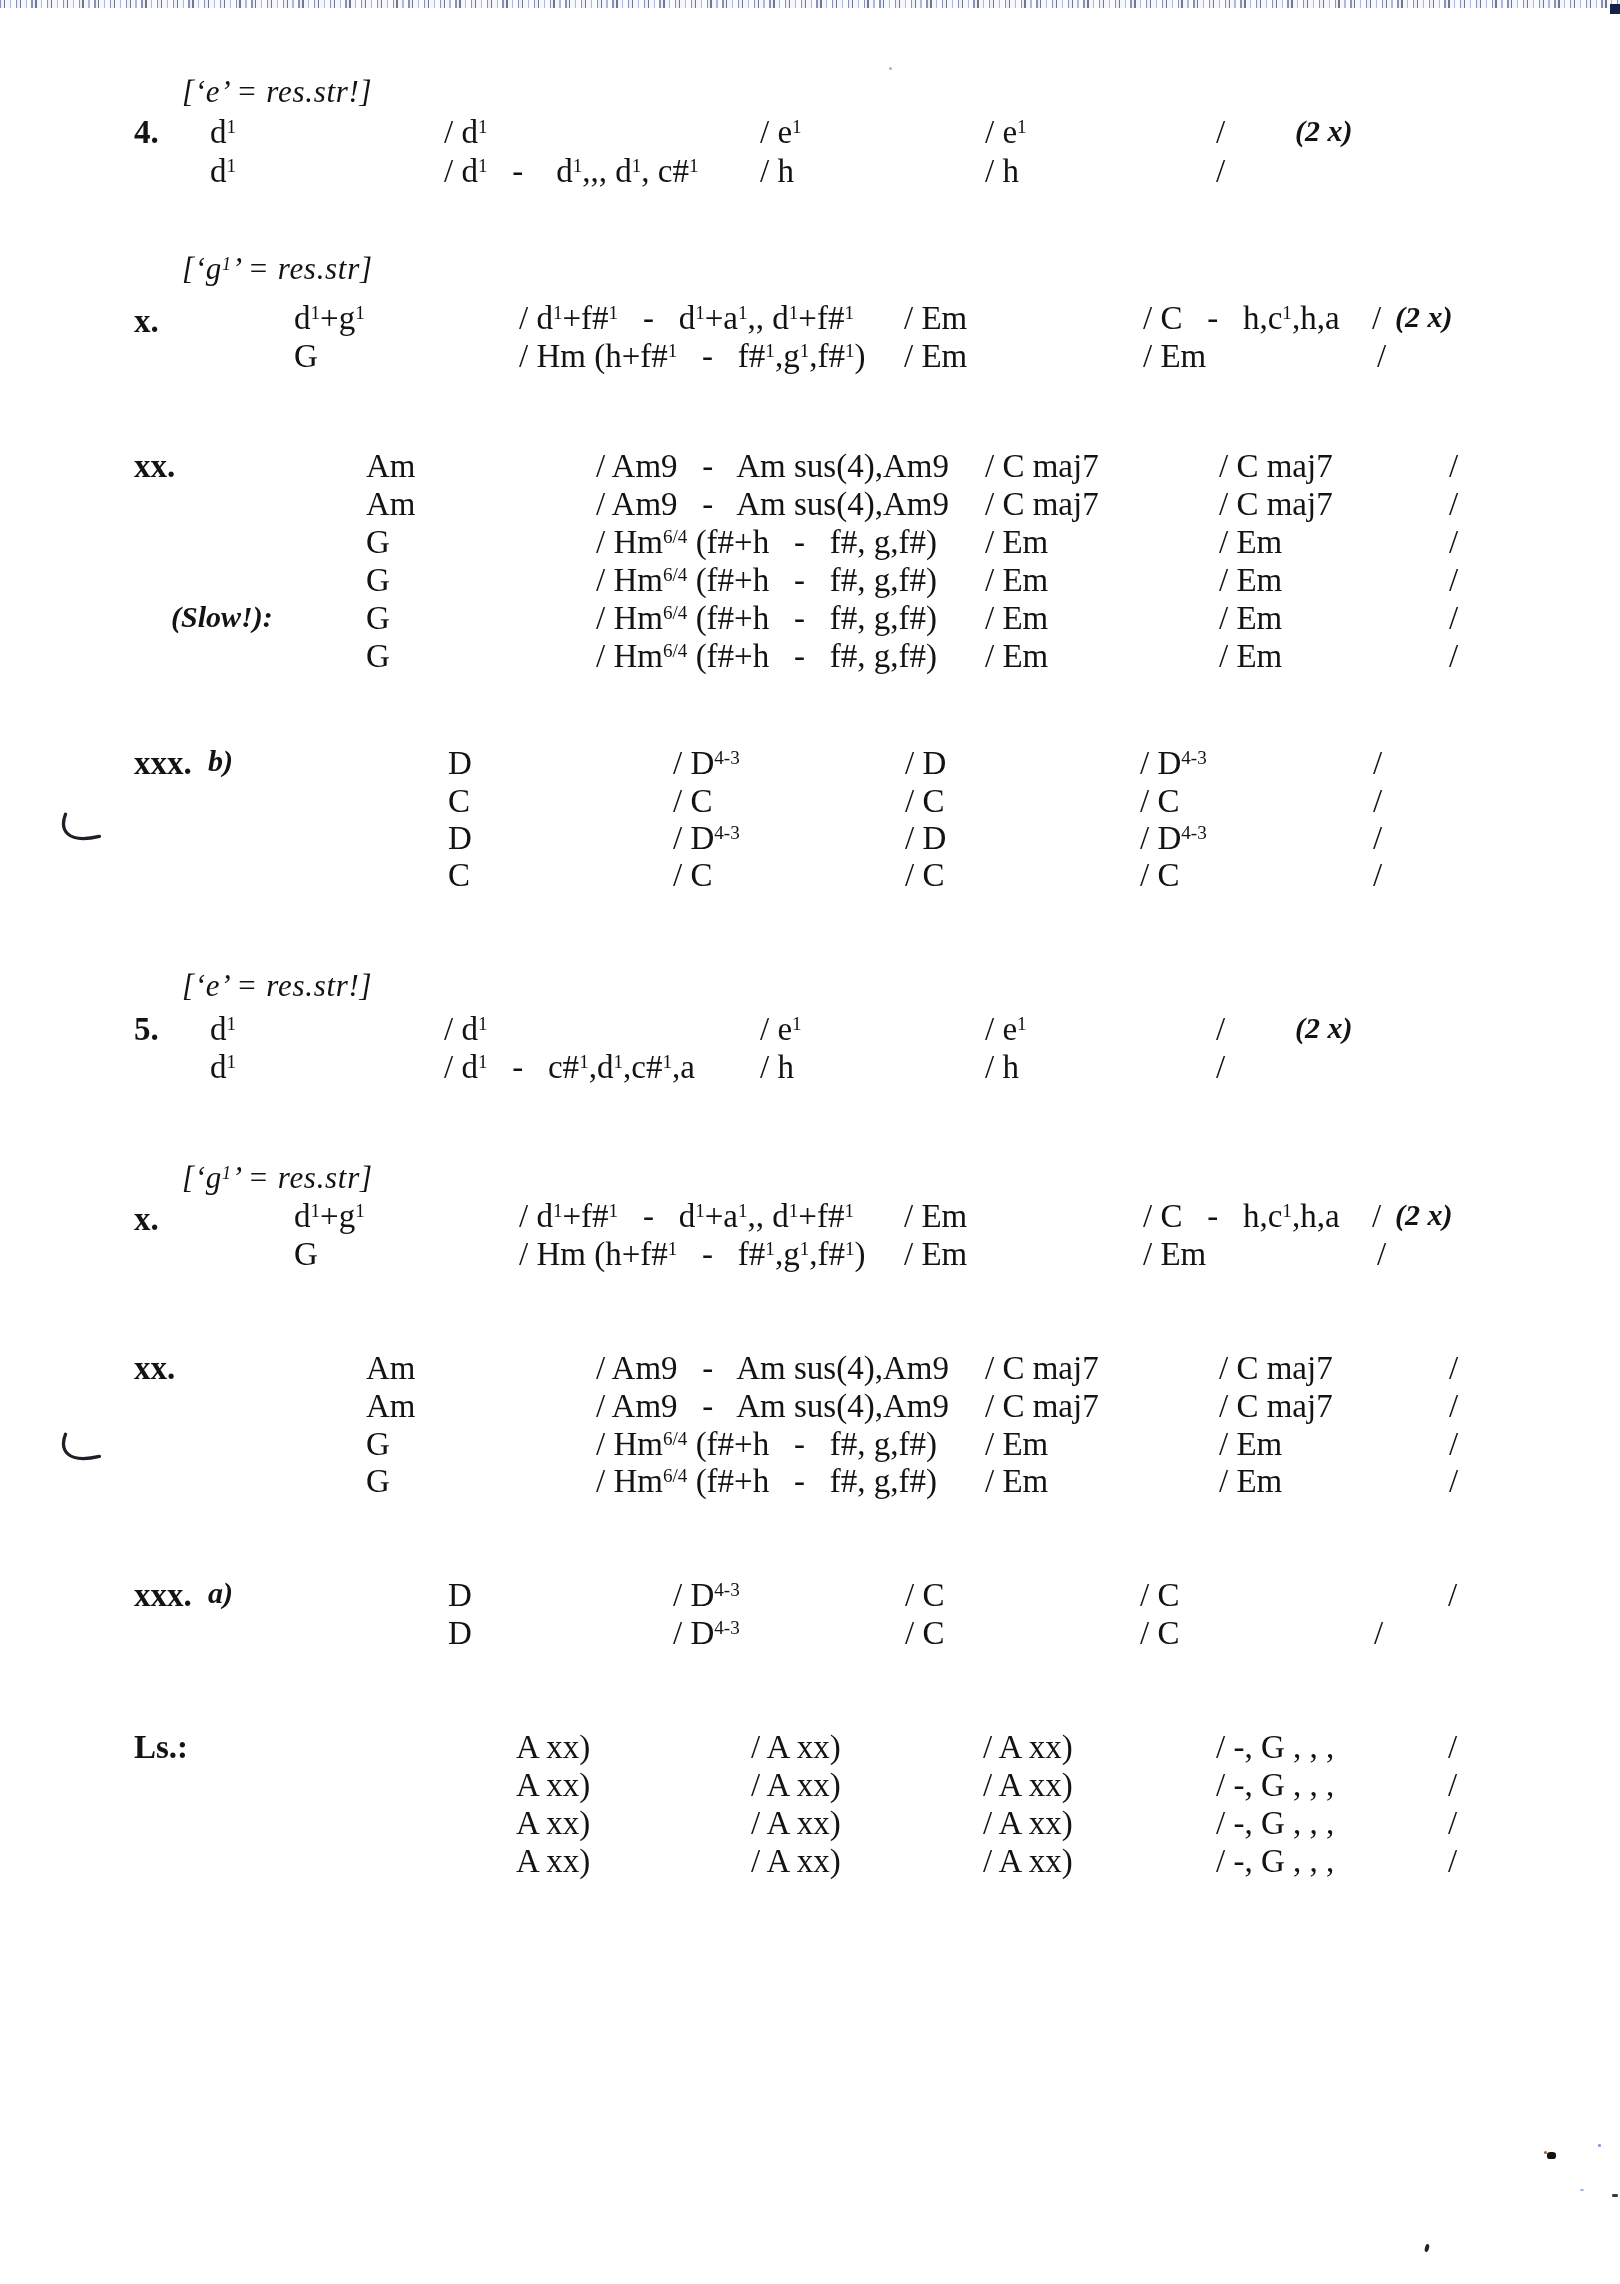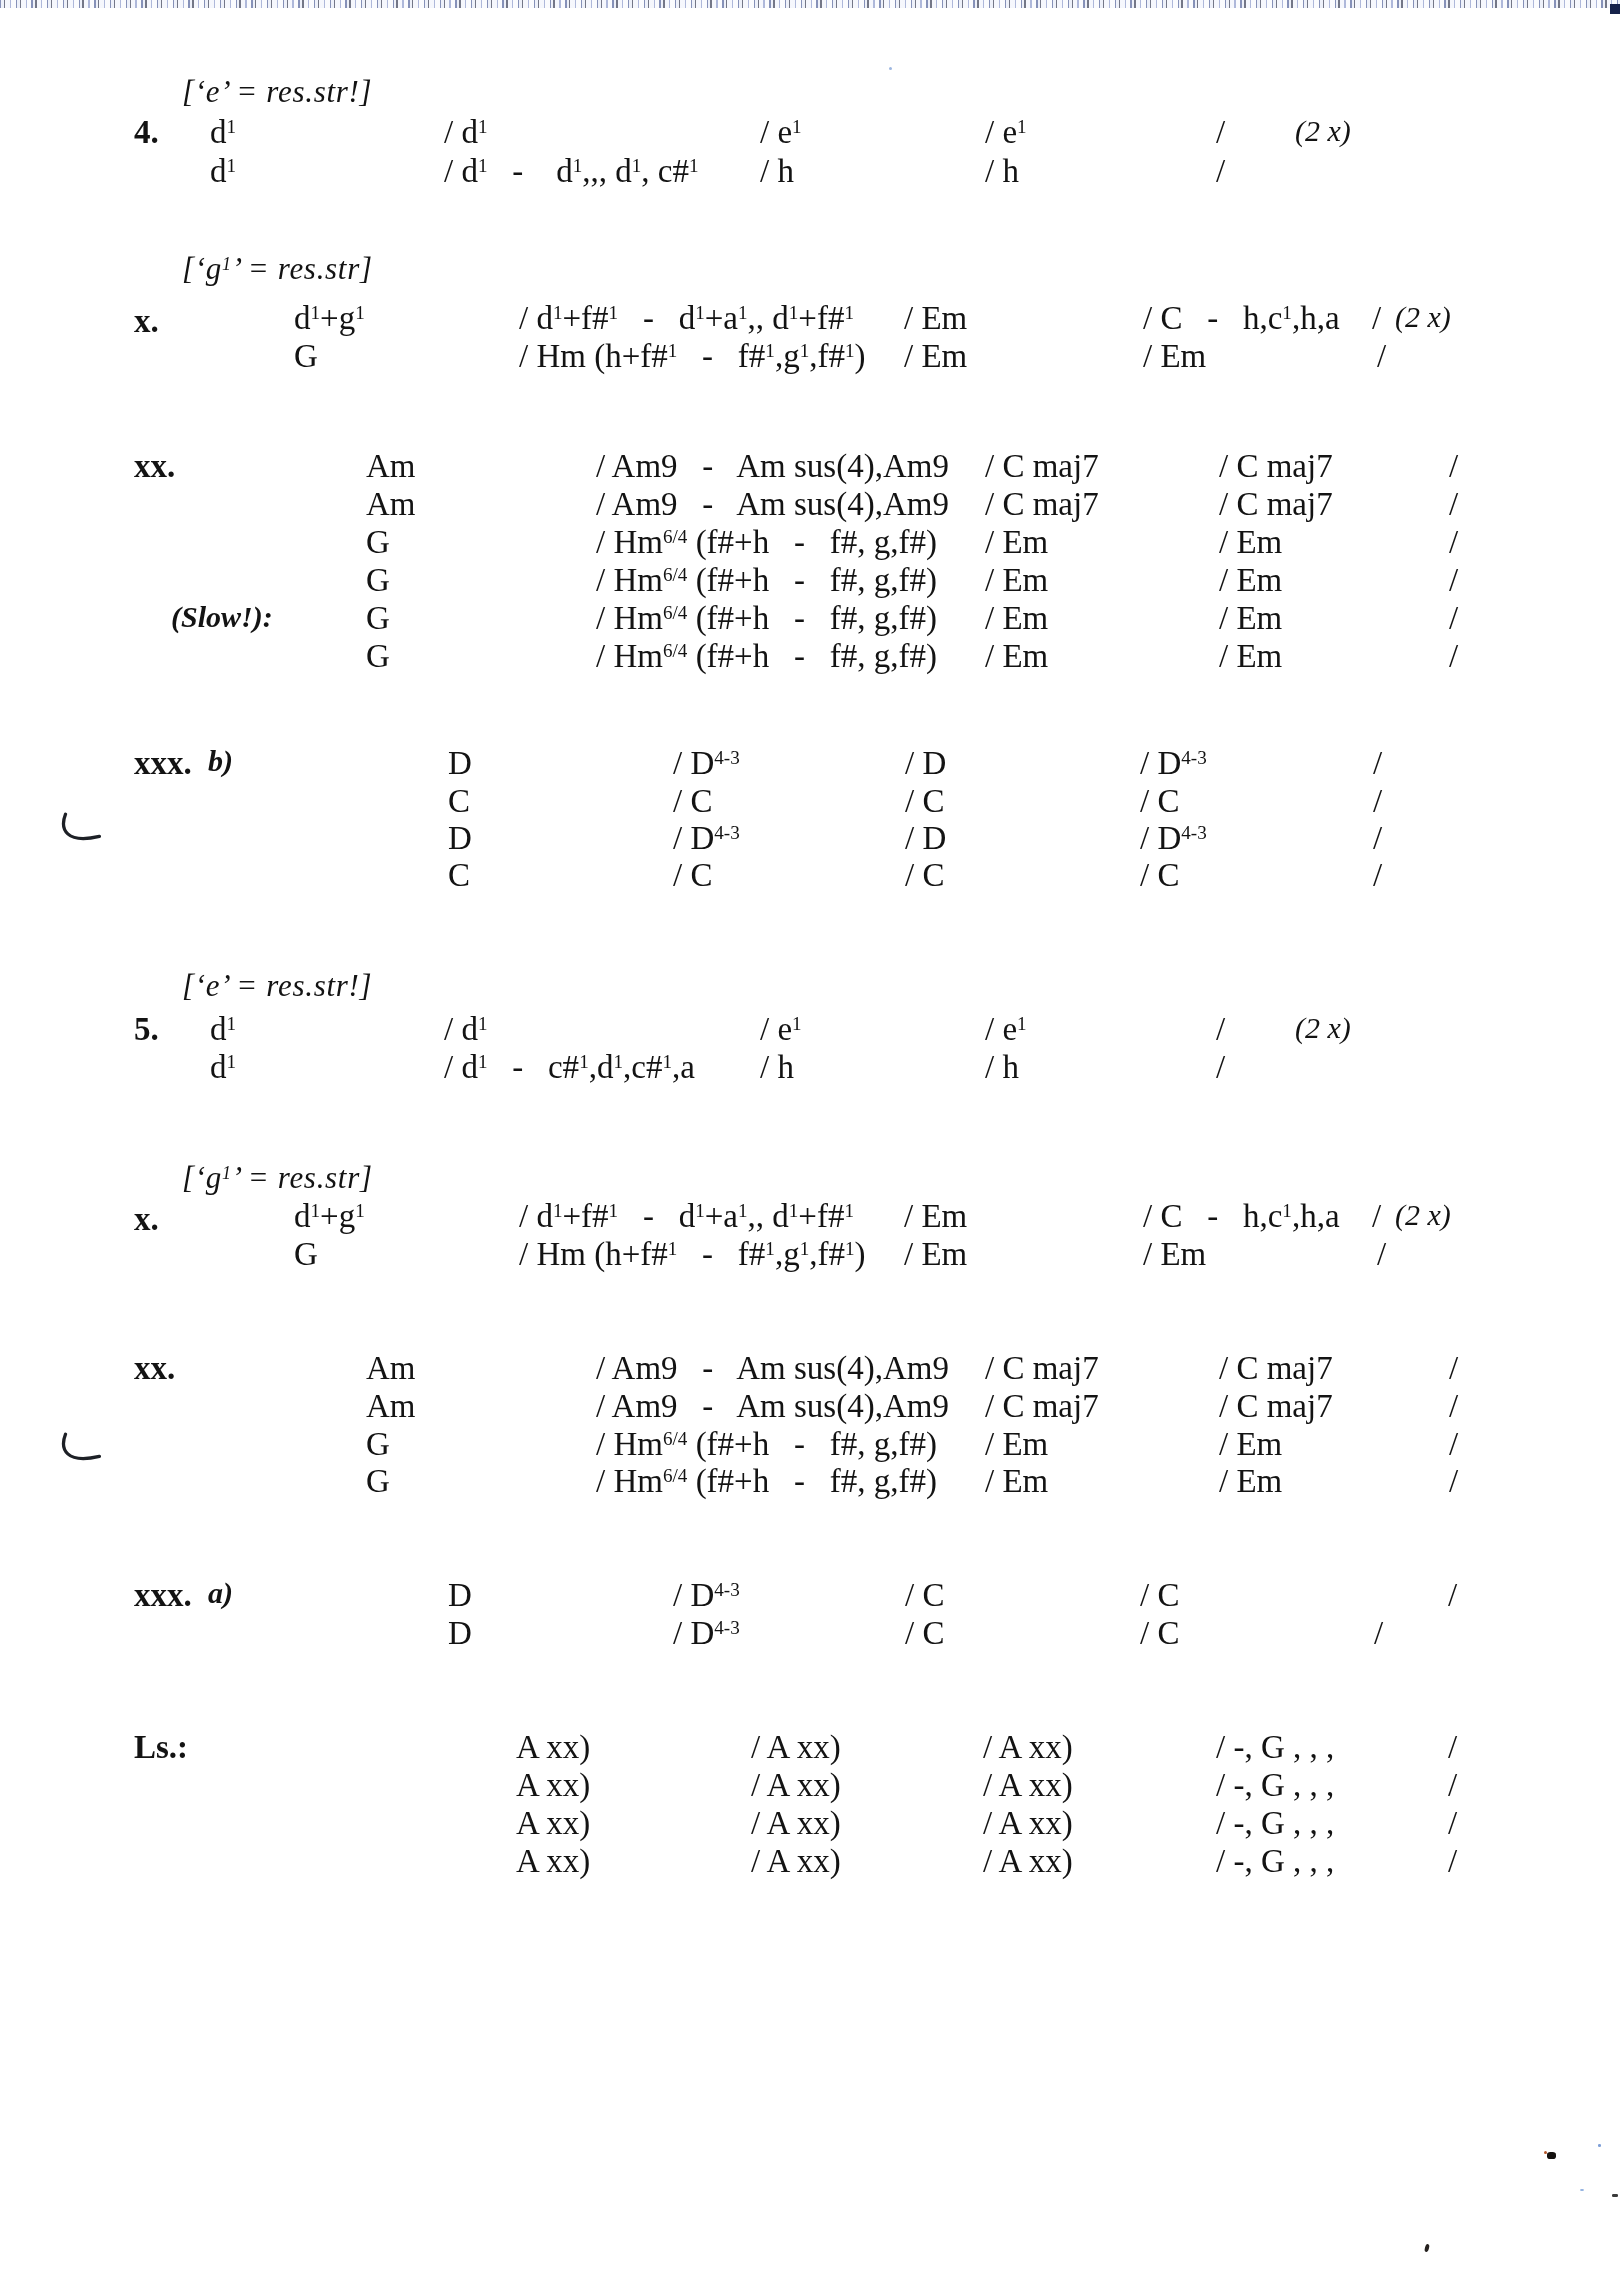--- a/index.html
+++ b/index.html
@@ -13,21 +13,21 @@
     background:#ffffff;overflow:hidden;
   }
   .cell,.lbl,.hdr,.sub{
     position:absolute;white-space:pre;line-height:1;color:#131313;
     font-family:"Liberation Serif", serif;
   }
   .cell{font-size:33px;}
   .lbl{font-size:33px;font-weight:700;}
   .hdr{font-size:31px;font-style:italic;letter-spacing:0.7px;}
   .sub{font-size:30px;font-style:italic;font-weight:700;}
-  .cell.it{font-style:italic;font-weight:400;font-size:30px;}
+  .cell.it{font-style:italic;font-weight:700;font-size:30px;}
   .sup{font-size:58%;position:relative;top:-0.52em;}
   .scan-noise{
     position:absolute;top:0;left:0;width:1620px;height:7.8px;opacity:.75;
     background:repeating-linear-gradient(90deg,
       rgba(40,60,130,.75) 0 1.3px, rgba(205,214,240,.45) 1.3px 3.9px,
       rgba(22,28,55,.8) 3.9px 5.2px, rgba(232,236,250,.55) 5.2px 9.8px,
       rgba(90,110,180,.65) 9.8px 11px, rgba(243,245,252,.5) 11px 15.7px);
   }
   .corner-mark{position:absolute;right:0;top:3.9px;width:9.8px;height:9.8px;background:#16224a;}
   .arc-mark{position:absolute;width:43px;height:37px;}

